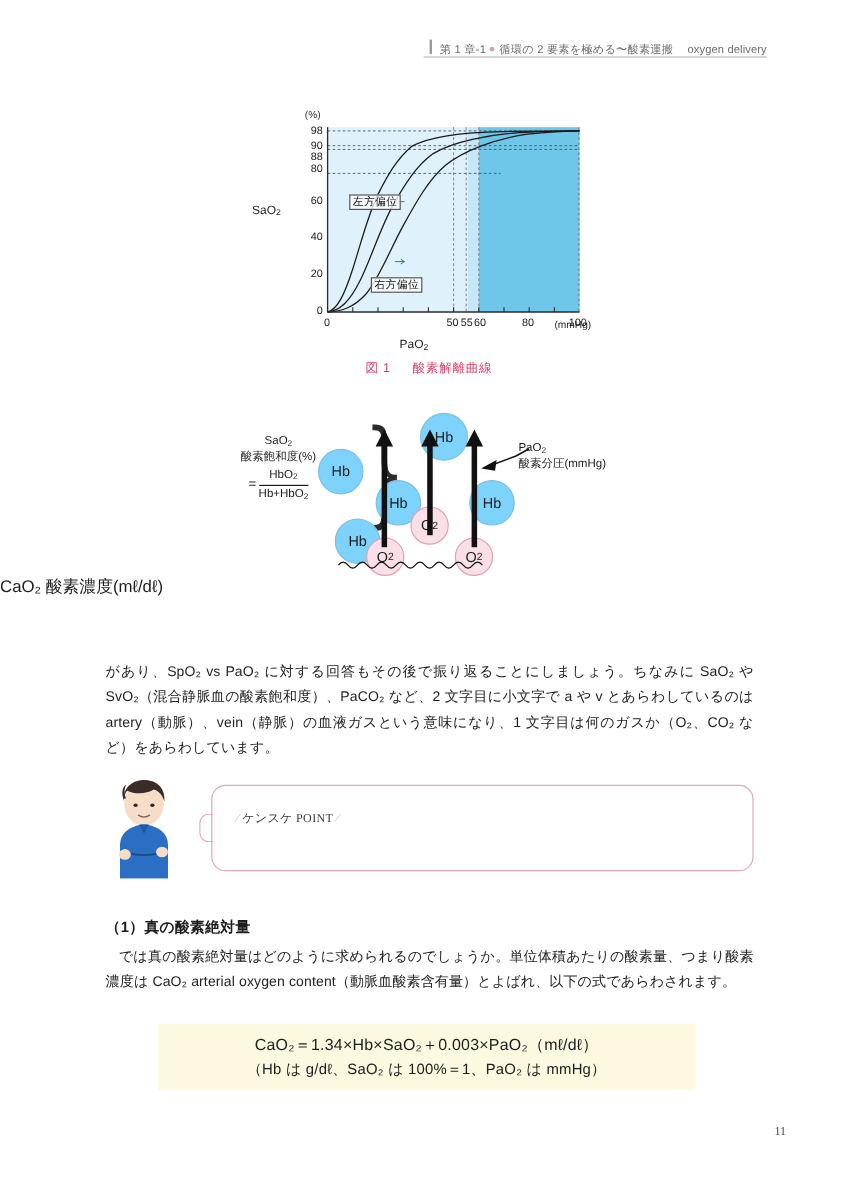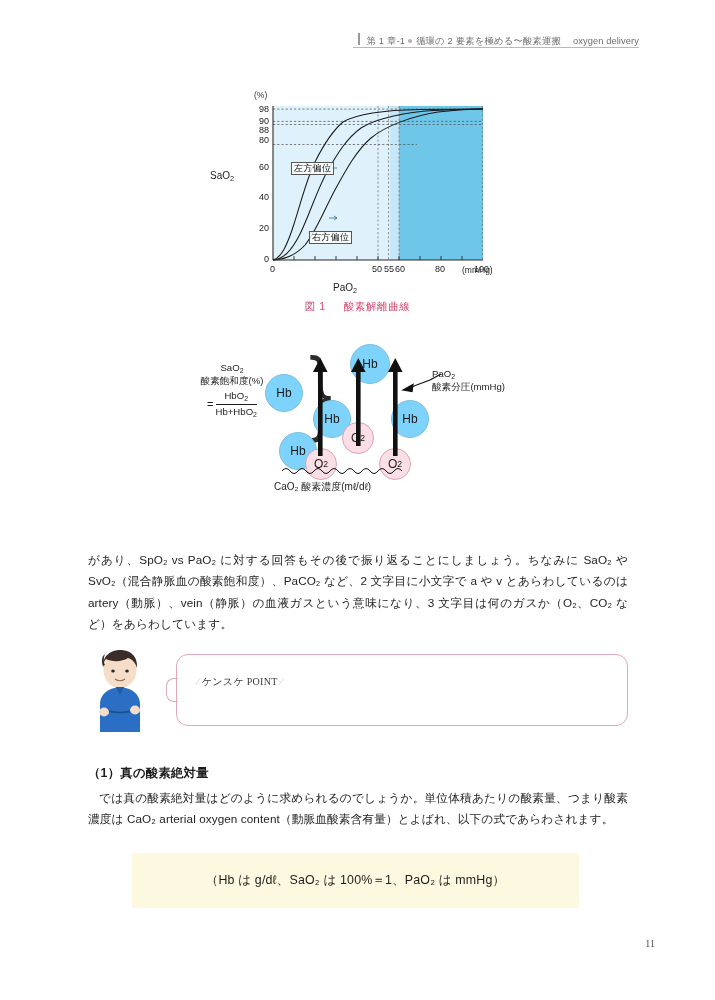--- a/index.html
+++ b/index.html
@@ -106,22 +106,22 @@
     display: flex; align-items: center; justify-content: center;
     font-size: 12px; color: #1b1b1b;
   }
   .bubble.hb { background: #7dd3fc; border: 1.1px solid #7fbede; }
   .bubble.o2 { background: #fbdfe6; border: 1.1px solid #dfa2b5; }
   .f2arrowlbl {
     position: absolute; left: 432px; top: 370px; font-size: 9.6px;
     line-height: 1.35; color: #1d1d1d;
   }
   .cao2lbl {
-    position: absolute; left: 0; top: 148px; width: 645px; text-align: center;
-    font-size: 10px; color: #1d1d1d;
+    position: absolute; left: 0; top: 148px; width: 645px; text-align: left;
+    font-size: 14px; color: #1d1d1d;
   }
   .cap2 { left: 0; top: 506px; }
 
   
   .body1 {
     position: absolute; left: 88px; top: 549px; width: 540px;
     font-size: 11.7px; line-height: 1.82; color: #232323;
     text-align: justify; letter-spacing: .1px;
   }
   
@@ -315,21 +315,21 @@
 
     <div class="f2arrowlbl" style="left:432px; top:36px">
       <div>PaO<sub>2</sub></div>
       <div>酸素分圧(mmHg)</div>
     </div>
 
     <div class="cao2lbl">CaO₂ 酸素濃度(mℓ/dℓ)</div>
   </div>
 
 
-  <div class="body1">があり、SpO₂ vs PaO₂ に対する回答もその後で振り返ることにしましょう。ちなみに SaO₂ や SvO₂（混合静脈血の酸素飽和度）、PaCO₂ など、2 文字目に小文字で a や v とあらわしているのは artery（動脈）、vein（静脈）の血液ガスという意味になり、3 文字目は何のガスか（O₂、CO₂ など）をあらわしています。</div>
+  <div class="body1">があり、SpO₂ vs PaO₂ に対する回答もその後で振り返ることにしましょう。ちなみに SaO₂ や SvO₂（混合静脈血の酸素飽和度）、PaCO₂ など、2 文字目に小文字で a や v とあらわしているのは artery（動脈）、vein（静脈）の血液ガスという意味になり、1 文字目は何のガスか（O₂、CO₂ など）をあらわしています。</div>
 
   <div class="point">
     <svg class="avatar" viewBox="0 0 64 84">
       <ellipse cx="32" cy="22" rx="16.5" ry="18" fill="#f6ddc8"></ellipse>
       <path d="M15,20 C14,7 24,2 32,2 C41,2 50,7 49,20 C47,14 44,11 40,10 C34,14 24,14 18,11 C16,13 15.5,16 15,20 Z" fill="#3a2d27"></path>
       <path d="M15,18 C13,13 14,8 17,6 C15,11 16,15 17,17 Z" fill="#3a2d27"></path>
       <ellipse cx="25" cy="23" rx="1.8" ry="1.5" fill="#2a2a2a"></ellipse>
       <ellipse cx="39" cy="23" rx="1.8" ry="1.5" fill="#2a2a2a"></ellipse>
       <path d="M27,31 q5,3.5 10,0" stroke="#8a6a52" stroke-width="1.2" fill="none"></path>
       <path d="M12,84 L12,56 C12,46 20,41 30,39 L34,39 C44,41 52,46 52,56 L52,84 Z" fill="#2a6fc4"></path>
@@ -347,17 +347,18 @@
       <span class="slash">∕</span>
       <span>ケンスケ POINT</span>
       <span class="slash">∕</span>
     </div>
   </div>
 
   <div class="sec-h">（1）真の酸素絶対量</div>
   <div class="body2">では真の酸素絶対量はどのように求められるのでしょうか。単位体積あたりの酸素量、つまり酸素濃度は CaO₂ arterial oxygen content（動脈血酸素含有量）とよばれ、以下の式であらわされます。</div>
 
   <div class="fbox">
+    <div class="l1">CaO₂＝1.34×Hb×SaO₂＋0.003×PaO₂（mℓ/dℓ）</div>
     <div class="l2">（Hb は g/dℓ、SaO₂ は 100%＝1、PaO₂ は mmHg）</div>
   </div>
 
   <div class="pageno">11</div>
 </div>
 
 </body></html>

